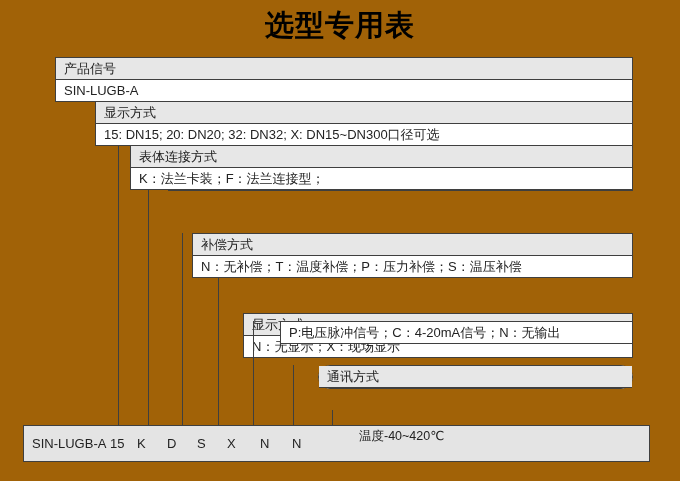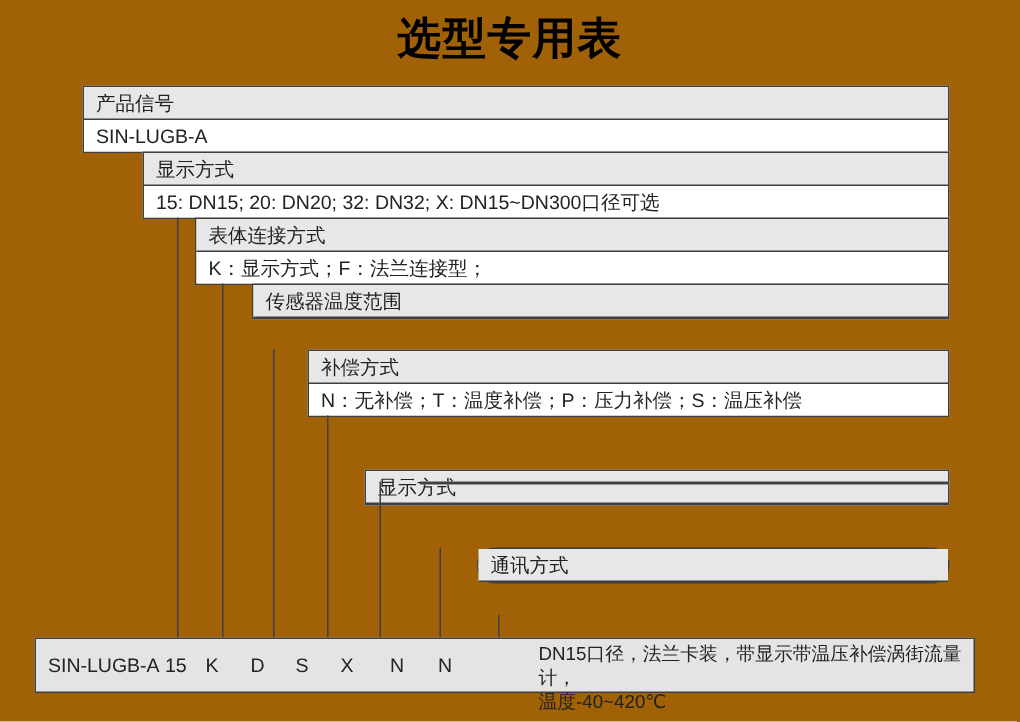--- a/index.html
+++ b/index.html
@@ -51,37 +51,38 @@
     <div class="val">SIN-LUGB-A</div>
   </div>
 
   <div class="box" style="left:95px;top:101px;">
     <div class="hdr">显示方式</div>
     <div class="val">15: DN15; 20: DN20; 32: DN32; X: DN15~DN300口径可选</div>
   </div>
 
   <div class="box" style="left:130px;top:145px;">
     <div class="hdr">表体连接方式</div>
-    <div class="val">K：显示方式；F：法兰连接型；</div>
+    <div class="val">K：法兰卡装；F：法兰连接型；</div>
   </div>
 
   <div class="box" style="left:168px;top:189px;">
-    <div class="hdr">传感器温度范围</div>
   </div>
 
-  <div class="box" style="left:205px;top:233px;">
+  <div class="box" style="left:192px;top:233px;">
     <div class="hdr">补偿方式</div>
     <div class="val">N：无补偿；T：温度补偿；P：压力补偿；S：温压补偿</div>
   </div>
 
   <div class="box" style="left:243px;top:277px;margin-top:36px;">
     <div class="hdr">显示方式</div>
+    <div class="val">N：无显示；X：现场显示</div>
   </div>
 
   <div class="box" style="left:280px;top:321px;">
+    <div class="val">P:电压脉冲信号；C：4-20mA信号；N：无输出</div>
   </div>
 
   <div class="box" style="left:318px;top:365px;border-radius:16px;">
     <div class="hdr">通讯方式</div>
   </div>
 
   <div class="vline" style="left:118px;top:145px;height:280px;"></div>
   <div class="vline" style="left:148px;top:189px;height:236px;"></div>
   <div class="vline" style="left:182px;top:233px;height:192px;"></div>
   <div class="vline" style="left:218px;top:277px;height:148px;"></div>
@@ -92,18 +93,17 @@
   <div class="summary">
     <span class="code" style="left:8px;">SIN-LUGB-A</span>
     <span class="code" style="left:86px;">15</span>
     <span class="code" style="left:113px;">K</span>
     <span class="code" style="left:143px;">D</span>
     <span class="code" style="left:173px;">S</span>
     <span class="code" style="left:203px;">X</span>
     <span class="code" style="left:236px;">N</span>
     <span class="code" style="left:268px;">N</span>
     <div class="desc">
-      <div>DN15口径，法兰卡装，带显示带温压补偿涡街流量计，</div>
       <div>温度-40~420℃</div>
     </div>
   </div>
 
 </div>
 
 </body></html>

